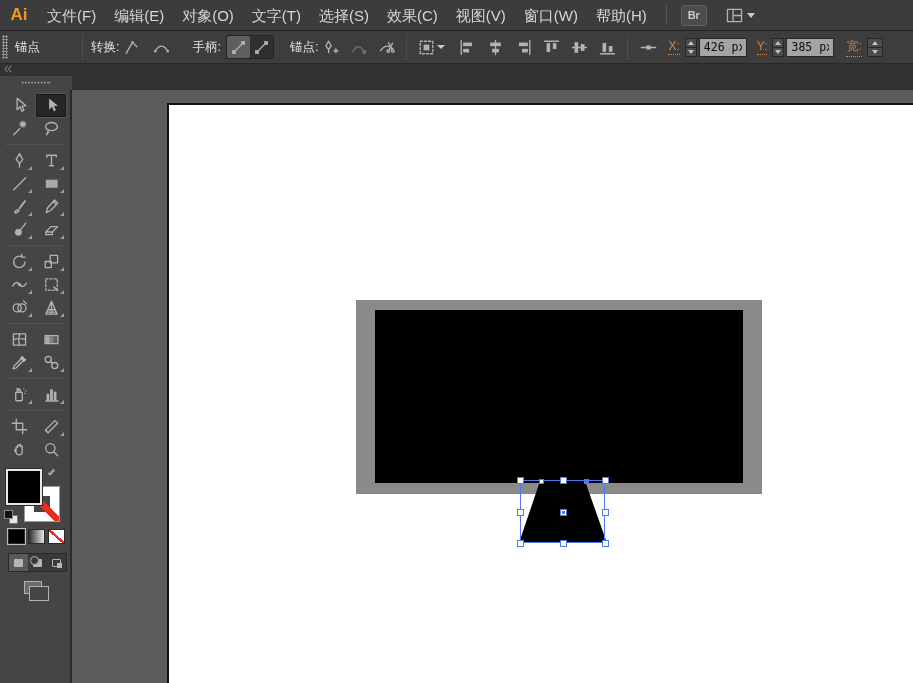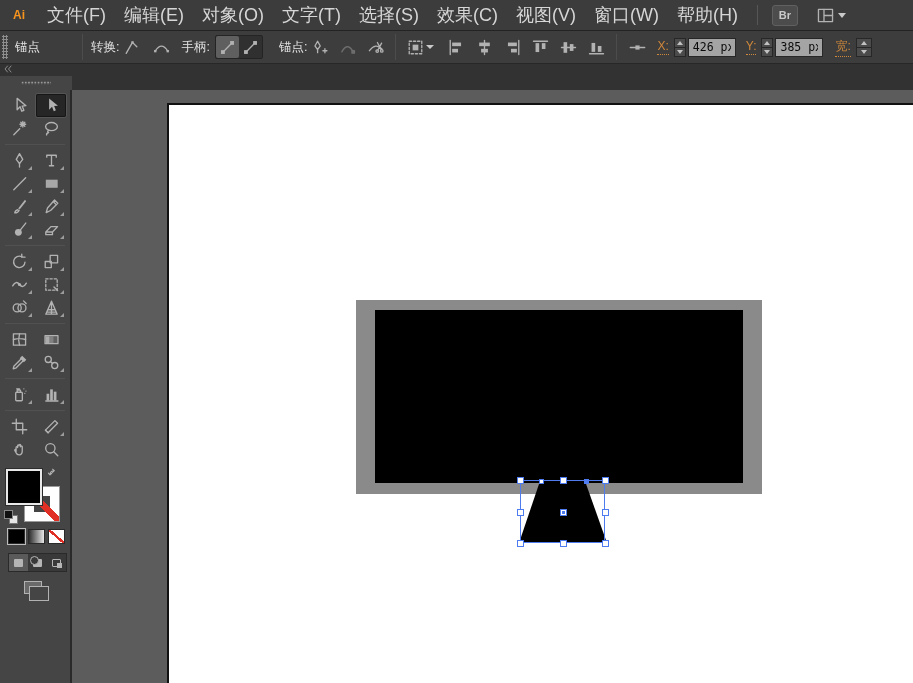--- a/index.html
+++ b/index.html
@@ -7,22 +7,22 @@
   body { position:relative; background:#3a3a3a; font-family:"Liberation Sans","DejaVu Sans",sans-serif; color:#d6d6d6; }
 
   
   .ic { width:19px; height:19px; display:block; color:#b2b2b2; }
   .ic * { fill:none; stroke:#b2b2b2; stroke-width:1.4; stroke-linecap:round; stroke-linejoin:round; }
   .ic .f { fill:currentColor; stroke:none; }
   .ic.dim, .ic.dim * { stroke:#6d6d6d; color:#6d6d6d; }
 
   
   #menubar { position:absolute; left:0; top:0; width:913px; height:31px; background:#3c3c3c; border-bottom:1px solid #232323; display:flex; align-items:center; }
-  #app-logo { width:38px; text-align:center; font-weight:bold; font-size:12px; color:#f7941e; letter-spacing:0; }
-  .menu-item { font-size:18px; color:#d6d6d6; padding:0 9px; height:31px; line-height:31px; white-space:nowrap; cursor:default; }
+  #app-logo { width:38px; text-align:center; font-weight:bold; font-size:17px; color:#f7941e; letter-spacing:0; }
+  .menu-item { font-size:15px; color:#d6d6d6; padding:0 9px; height:31px; line-height:31px; white-space:nowrap; cursor:default; }
   .vsep { width:1px; height:20px; background:#565656; margin:0 10px; }
   #br-btn { width:26px; height:21px; background:#4c4c4c; border:1px solid #606060; border-radius:3px; color:#c9c9c9; font-size:11px; font-weight:bold; text-align:center; line-height:19px; margin-left:4px; }
   #workspace-btn { display:flex; align-items:center; margin-left:18px; gap:3px; }
   .caret { width:0; height:0; border-left:4px solid transparent; border-right:4px solid transparent; border-top:5px solid #c9c9c9; }
 
   
   #controlbar { position:absolute; left:0; top:31px; width:913px; height:33px; background:#3d3d3d; border-bottom:1px solid #272727; display:flex; align-items:center; overflow:hidden; }
   .grip-v { width:6px; height:24px; margin:0 7px 0 2px; background-image:radial-gradient(#8e8e8e 1px, transparent 1.4px); background-size:3px 3px; }
   .cb-label { font-size:12.5px; color:#e2e2e2; white-space:nowrap; }
   .cb-sep { width:1px; height:26px; background:#2b2b2b; border-right:1px solid #4c4c4c; margin:0 8px; }
@@ -140,21 +140,21 @@
   <div class="cbtn" style="margin-left:6px;">
       <span class="cicon">
         <svg class="ic " viewBox="0 0 20 20">
           <path d="M3.4 13.8 Q10 3.4 16.6 13.8"></path>
           <rect class="f" x="2.2" y="12.6" width="2.5" height="2.5"></rect>
           <rect class="f" x="15.3" y="12.6" width="2.5" height="2.5"></rect>
         </svg>
       </span>
     </div>
 
-  <span class="cb-label" style="margin-left:8px;">手柄:</span>
+  <span class="cb-label" style="margin-left:19px;">手柄:</span>
   <div class="handle-box">
     <div class="cbtn on">
         <span class="cicon">
           <svg class="ic " viewBox="0 0 20 20">
             <rect class="f" x="3.2" y="12.8" width="4" height="4"></rect>
             <rect class="f" x="12.8" y="3.2" width="4" height="4"></rect>
             <path d="M6.4 13.6 L13.6 6.4"></path>
           </svg>
         </span>
       </div>

